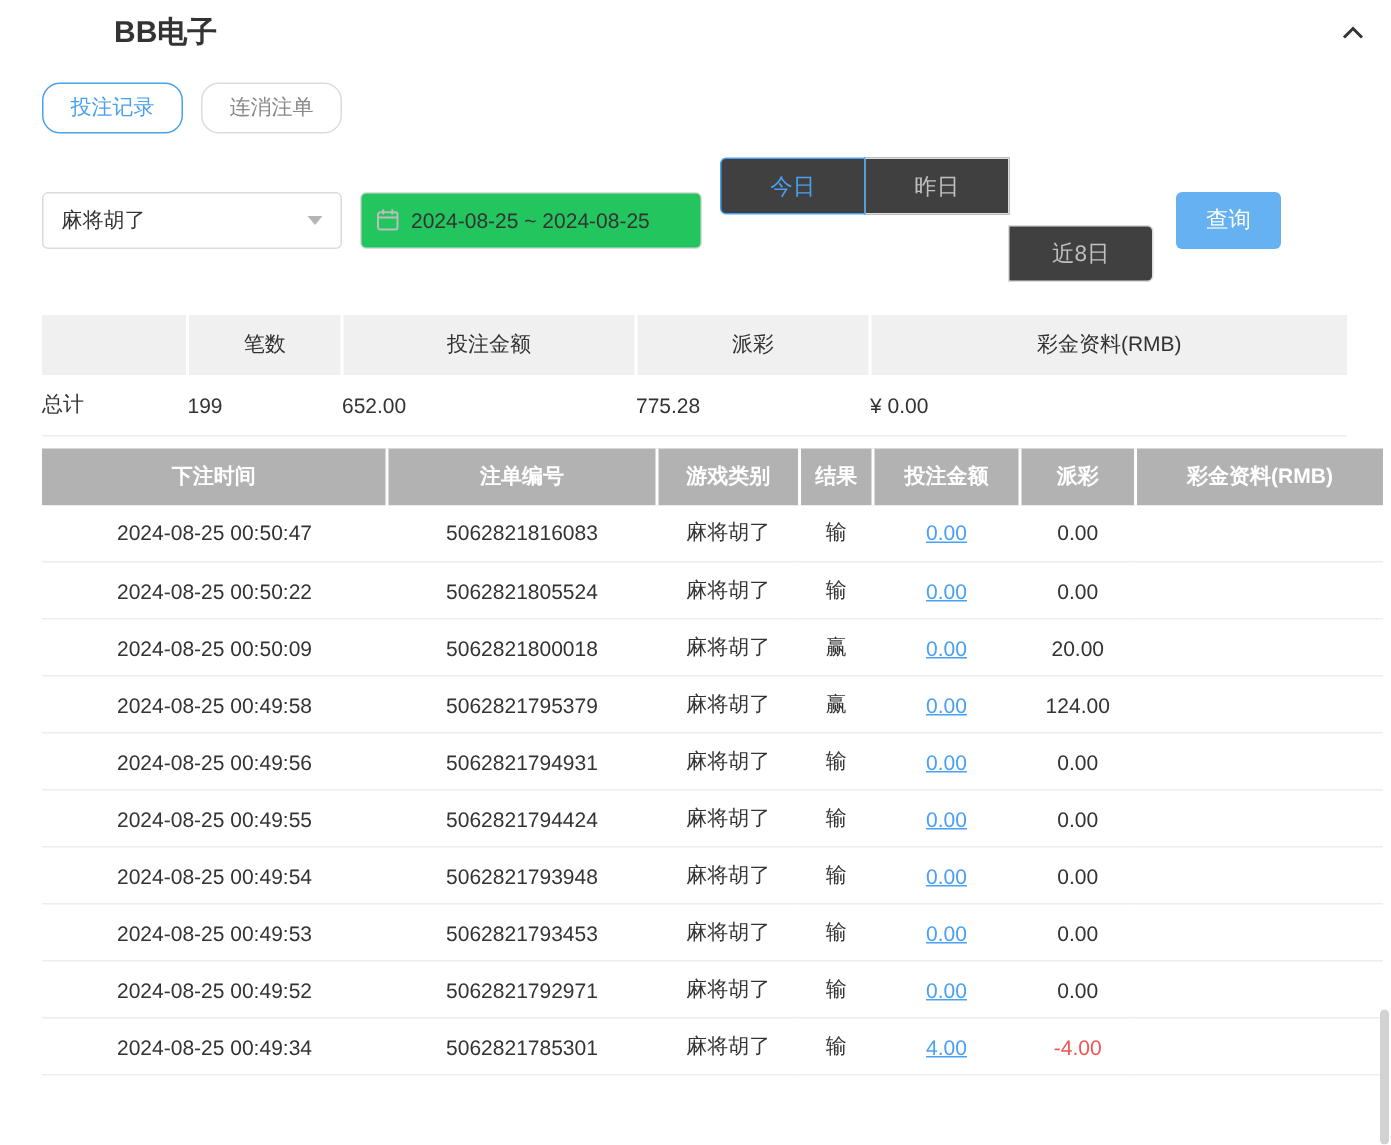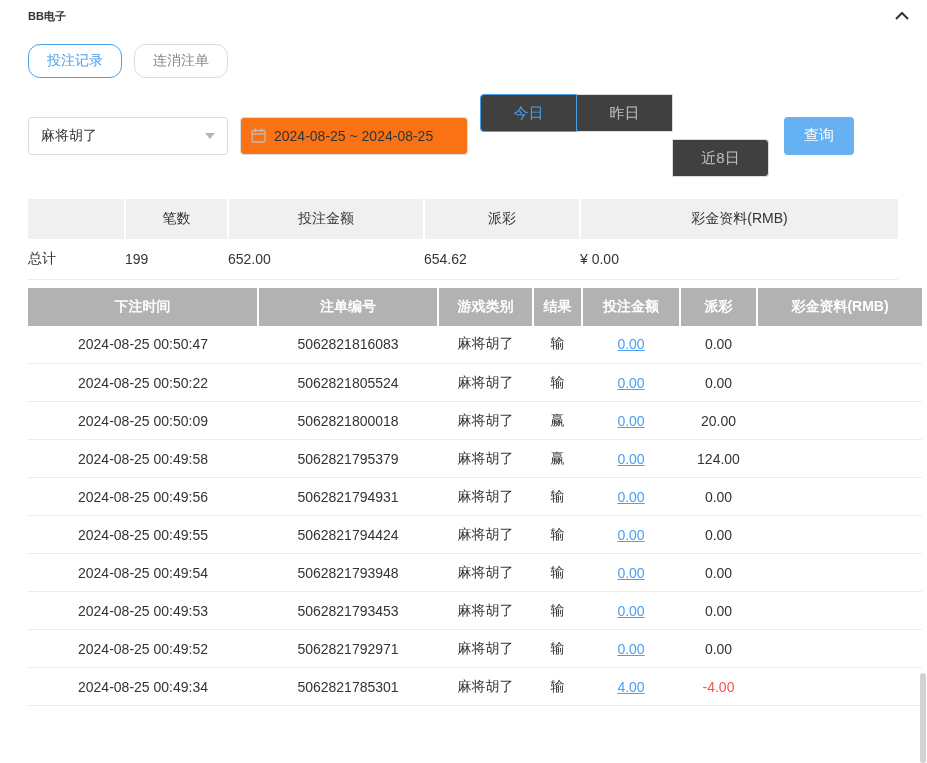--- a/index.html
+++ b/index.html
@@ -14,21 +14,21 @@
   .page { padding: 4px 0 0 28px; }
 
   
   .header-row {
     width: 884px;
     display: flex;
     justify-content: space-between;
     align-items: center;
     padding: 4px 0 2px 0;
   }
-  .page-title { font-size: 11px; font-weight: bold; color: #333; }
+  .page-title { font-size: 20px; font-weight: bold; color: #333; margin-left: 48px; }
   .collapse-btn { background: none; border: none; cursor: pointer; padding: 2px; line-height: 0; }
 
   
   .tabs { display: flex; gap: 12px; margin-top: 18px; }
   .tab {
     background: #fff;
     border: 1px solid #dcdcdc;
     color: #888;
     font-size: 14px;
     padding: 7px 18px;
@@ -49,21 +49,21 @@
   .caret-down {
     width: 0; height: 0;
     border-left: 5px solid transparent;
     border-right: 5px solid transparent;
     border-top: 6px solid #b5b5b5;
   }
   .date-box {
     width: 228px; height: 38px;
     border: 1px solid #dcdcdc; border-radius: 4px;
     display: flex; align-items: center; gap: 8px;
-    padding: 0 10px; margin-left: 12px; cursor: pointer; background: #f97316;
+    padding: 0 10px; margin-left: 12px; cursor: pointer; background: #22c55e;
   }
   .btn-group { display: flex; margin-left: 12px; }
   .quick-btn {
     width: 97px; height: 38px;
     background: #404040;
     border: 1px solid #dcdcdc;
     color: #c0c0c0;
     font-size: 15px;
     cursor: pointer;
     font-family: inherit;
@@ -198,21 +198,21 @@
         <th>投注金额</th>
         <th>派彩</th>
         <th>彩金资料(RMB)</th>
       </tr>
     </thead>
     <tbody>
       <tr>
         <td>总计</td>
         <td>199</td>
         <td>652.00</td>
-        <td>654.62</td>
+        <td>775.28</td>
         <td>¥ 0.00</td>
       </tr>
     </tbody>
   </table>
 
   <table class="records-table">
     <colgroup>
       <col style="width:230px">
         <col style="width:180px">
         <col style="width:95px">

